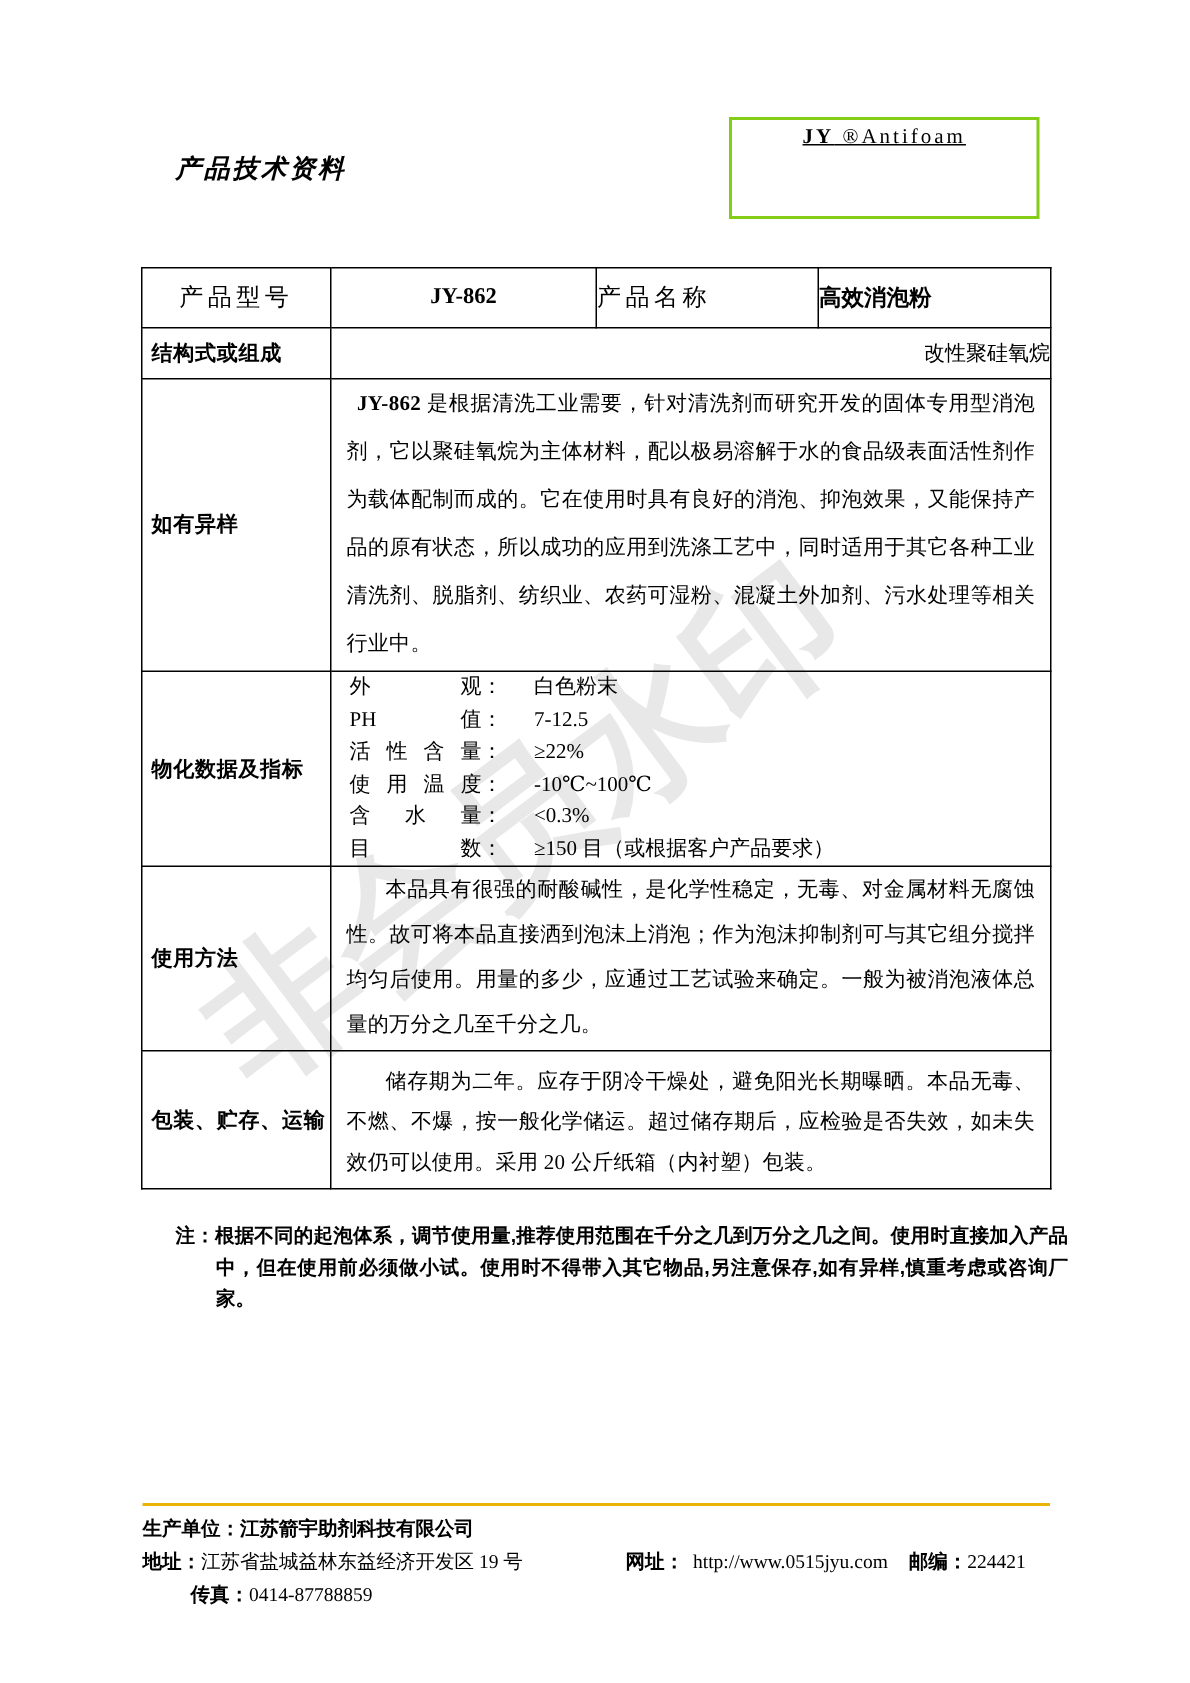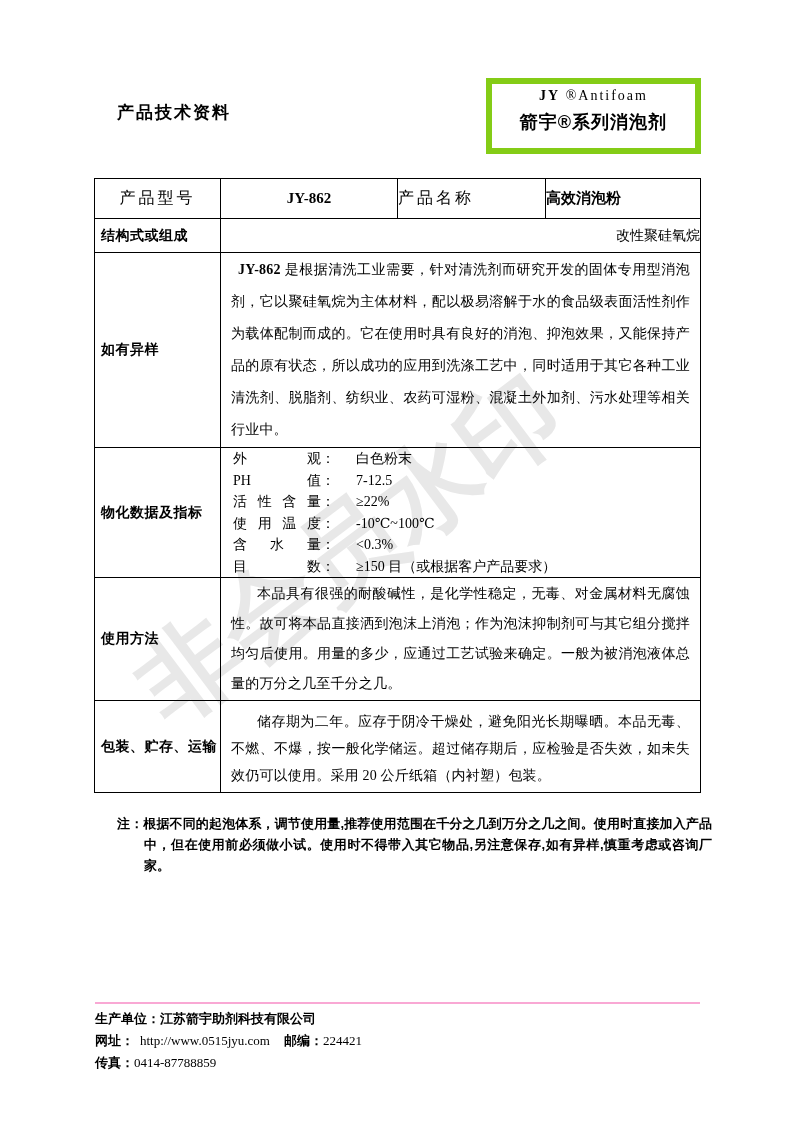--- a/index.html
+++ b/index.html
@@ -22,27 +22,28 @@
     color:#e8e8e8;
     white-space:nowrap;
     z-index:0;
     user-select:none;
   }
   .content{position:relative;z-index:1;}
   
   .doc-title{
     position:absolute;left:117px;top:101px;
     font-family:"Liberation Sans","DejaVu Sans",sans-serif;
-    font-weight:bold;font-size:17px;letter-spacing:2px;
+    font-weight:bold;font-size:17px;letter-spacing:2px;font-style:italic;
   }
   .brand-box{
     position:absolute;left:486px;top:78px;width:203px;height:60px;
-    border:6px solid #84cc16;
+    border:2px solid #84cc16;
     text-align:center;
     padding-top:4px;
+    text-decoration:underline;
   }
   .brand-en{
     font-size:14px;letter-spacing:2px;
     font-family:"Liberation Serif","DejaVu Serif",serif;
   }
   .brand-en b{font-weight:bold;}
   .brand-cn{
     margin-top:6px;
     font-family:"Liberation Sans","DejaVu Sans",sans-serif;
     font-weight:bold;font-size:18px;letter-spacing:1px;
@@ -113,48 +114,47 @@
     position:absolute;left:117px;top:813px;width:568px;
     font-family:"Liberation Sans","DejaVu Sans",sans-serif;
     font-weight:bold;
     font-size:13px;line-height:21px;
     text-align:justify;
     padding-left:27px;text-indent:-27px;
   }
   
   .footer{
     position:absolute;left:95px;top:1002px;width:605px;
-    border-top:2px solid #f9a8d4;
+    border-top:2px solid #eab308;
     font-size:13px;
   }
   .footer .flabel{
     font-family:"Liberation Sans","DejaVu Sans",sans-serif;
     font-weight:bold;
   }
   .f-line{display:flex;align-items:baseline;line-height:16px;margin-top:6px;}
   .f-line1{margin-top:7px;font-family:"Liberation Sans","DejaVu Sans",sans-serif;font-weight:bold;}
   .f-left{width:290px;display:flex;align-items:baseline;}
-  .f-right{display:flex;align-items:baseline;}
+  .f-right{display:flex;align-items:baseline;margin-left:32px;}
   .f-url{margin-left:6px;}
   .f-zip-label{margin-left:14px;text-align:right;}
 </style>
 </head>
 <body>
 
 <div class="page">
 
   <div class="watermark">非会员水印</div>
 
   <div class="content">
 
     <div class="doc-title">产品技术资料</div>
 
     <div class="brand-box">
       <div class="brand-en"><b>JY</b><span> ®Antifoam</span></div>
-      <div class="brand-cn">箭宇®系列消泡剂</div>
     </div>
 
     <table class="main">
       <colgroup>
           <col class="c1">
           <col class="c2">
           <col class="c3">
           <col class="c4">
         </colgroup>
       <tbody>
@@ -226,20 +226,24 @@
       </table>
 
     <div class="note"><span>注：</span><span>根据不同的起泡体系，调节使用量,推荐使用范围在千分之几到万分之几之间。使用时直接加入产品中，但在使用前必须做小试。使用时不得带入其它物品,另注意保存,如有异样,慎重考虑或咨询厂家。</span></div>
 
     <div class="footer">
       <div class="f-line f-line1">
         <span class="flabel">生产单位：</span>
           <span>江苏箭宇助剂科技有限公司</span>
       </div>
       <div class="f-line">
+        <span class="f-left">
+          <span class="flabel">地址：</span>
+            <span>江苏省盐城益林东益经济开发区 19 号</span>
+        </span>
         <span class="f-right">
           <span class="flabel">网址：</span>
             <span class="f-url">http://www.0515jyu.com</span>
           <span class="flabel f-zip-label">邮编：</span>
             <span>224421</span>
         </span>
       </div>
       <div class="f-line">
         <span class="f-right">
           <span class="flabel">传真：</span>

